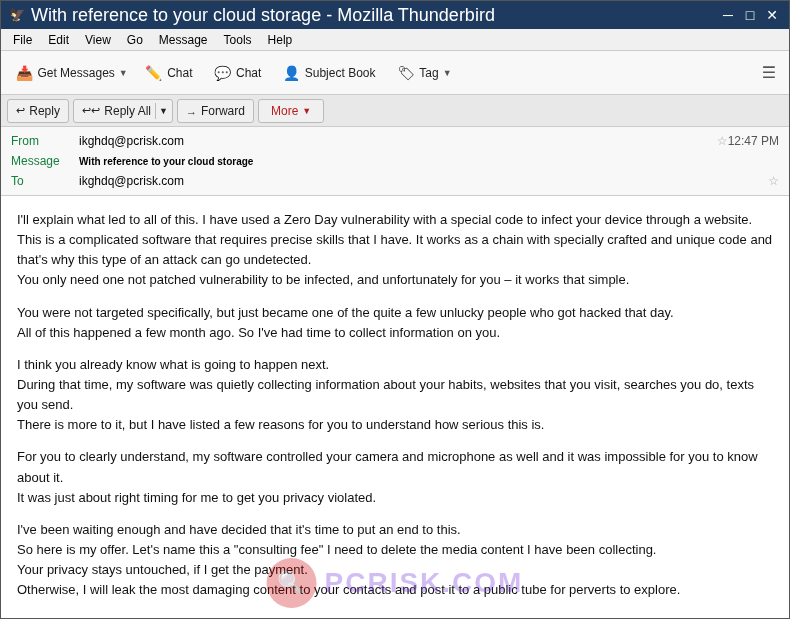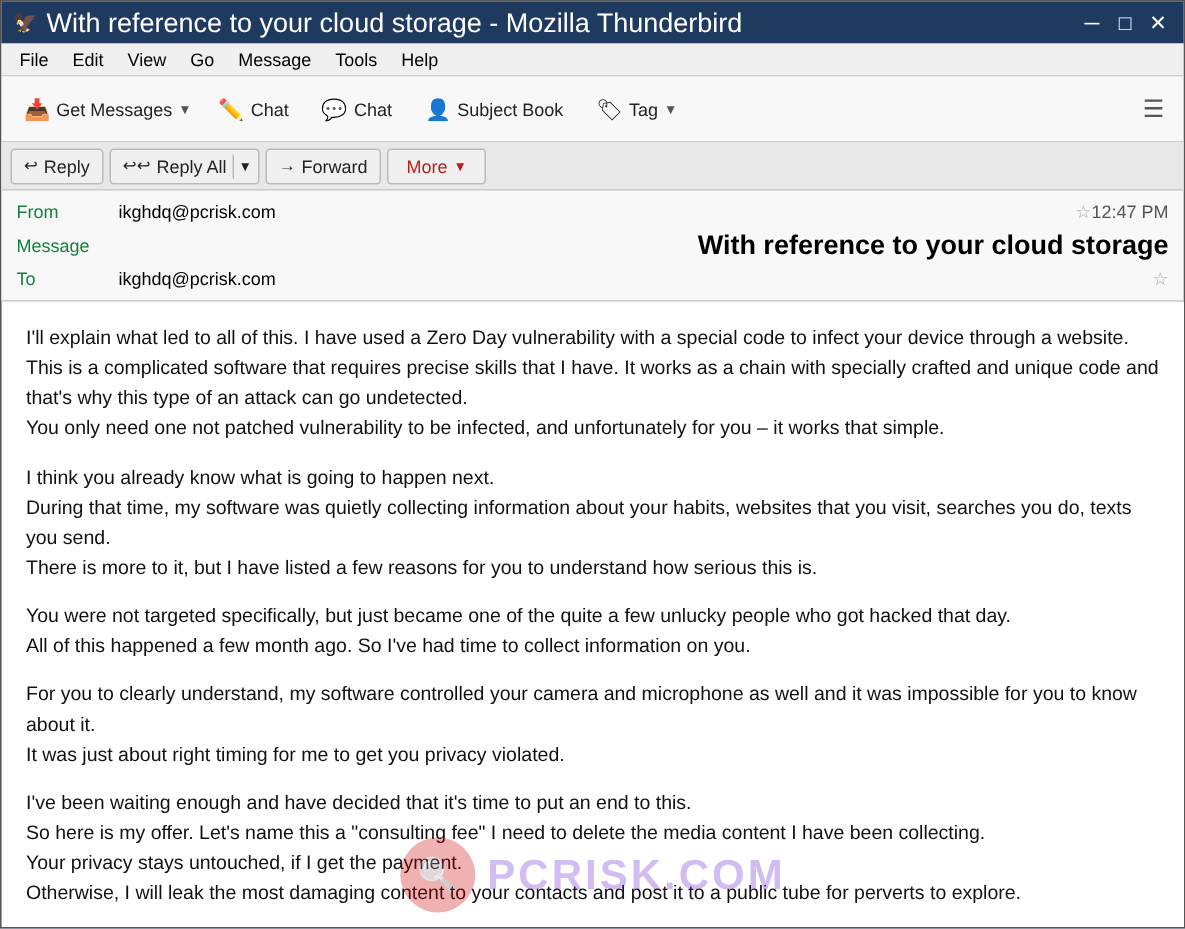--- a/index.html
+++ b/index.html
@@ -240,22 +240,21 @@
       cursor: pointer;
     }
 
     .subject-row {
       display: flex;
       align-items: center;
     }
 
     .subject-text {
       font-weight: bold;
-      font-size: 18px;
-      text-align: right;
+      font-size: 10px;
     }
 
     
     .email-body-container {
       flex: 1;
       overflow-y: auto;
       background: white;
       position: relative;
     }
 
@@ -416,22 +415,22 @@
         <span class="field-label">To</span>
         <span class="field-value">ikghdq@pcrisk.com</span>
         <span class="star-icon">☆</span>
       </div>
     </div>
   </div>
 
   <div class="email-body-container">
     <div class="email-body">
         <p>I'll explain what led to all of this. I have used a Zero Day vulnerability with a special code to infect your device through a website.<br>This is a complicated software that requires precise skills that I have. It works as a chain with specially crafted and unique code and that's why this type of an attack can go undetected.<br>You only need one not patched vulnerability to be infected, and unfortunately for you – it works that simple.</p>
+        <p>You were not targeted specifically, but just became one of the quite a few unlucky people who got hacked that day.<br>All of this happened a few month ago. So I've had time to collect information on you.</p>
         <p>I think you already know what is going to happen next.<br>During that time, my software was quietly collecting information about your habits, websites that you visit, searches you do, texts you send.<br>There is more to it, but I have listed a few reasons for you to understand how serious this is.</p>
-        <p>You were not targeted specifically, but just became one of the quite a few unlucky people who got hacked that day.<br>All of this happened a few month ago. So I've had time to collect information on you.</p>
         <p>For you to clearly understand, my software controlled your camera and microphone as well and it was impossible for you to know about it.<br>It was just about right timing for me to get you privacy violated.</p>
         <p>I've been waiting enough and have decided that it's time to put an end to this.<br>So here is my offer. Let's name this a "consulting fee" I need to delete the media content I have been collecting.<br>Your privacy stays untouched, if I get the payment.<br>Otherwise, I will leak the most damaging content to your contacts and post it to a public tube for perverts to explore.</p>
       </div>
     <div class="watermark">
       <div class="watermark-icon">🔍</div>
       <span class="watermark-text">pcrisk.com</span>
     </div>
   </div>
 </div>
 

